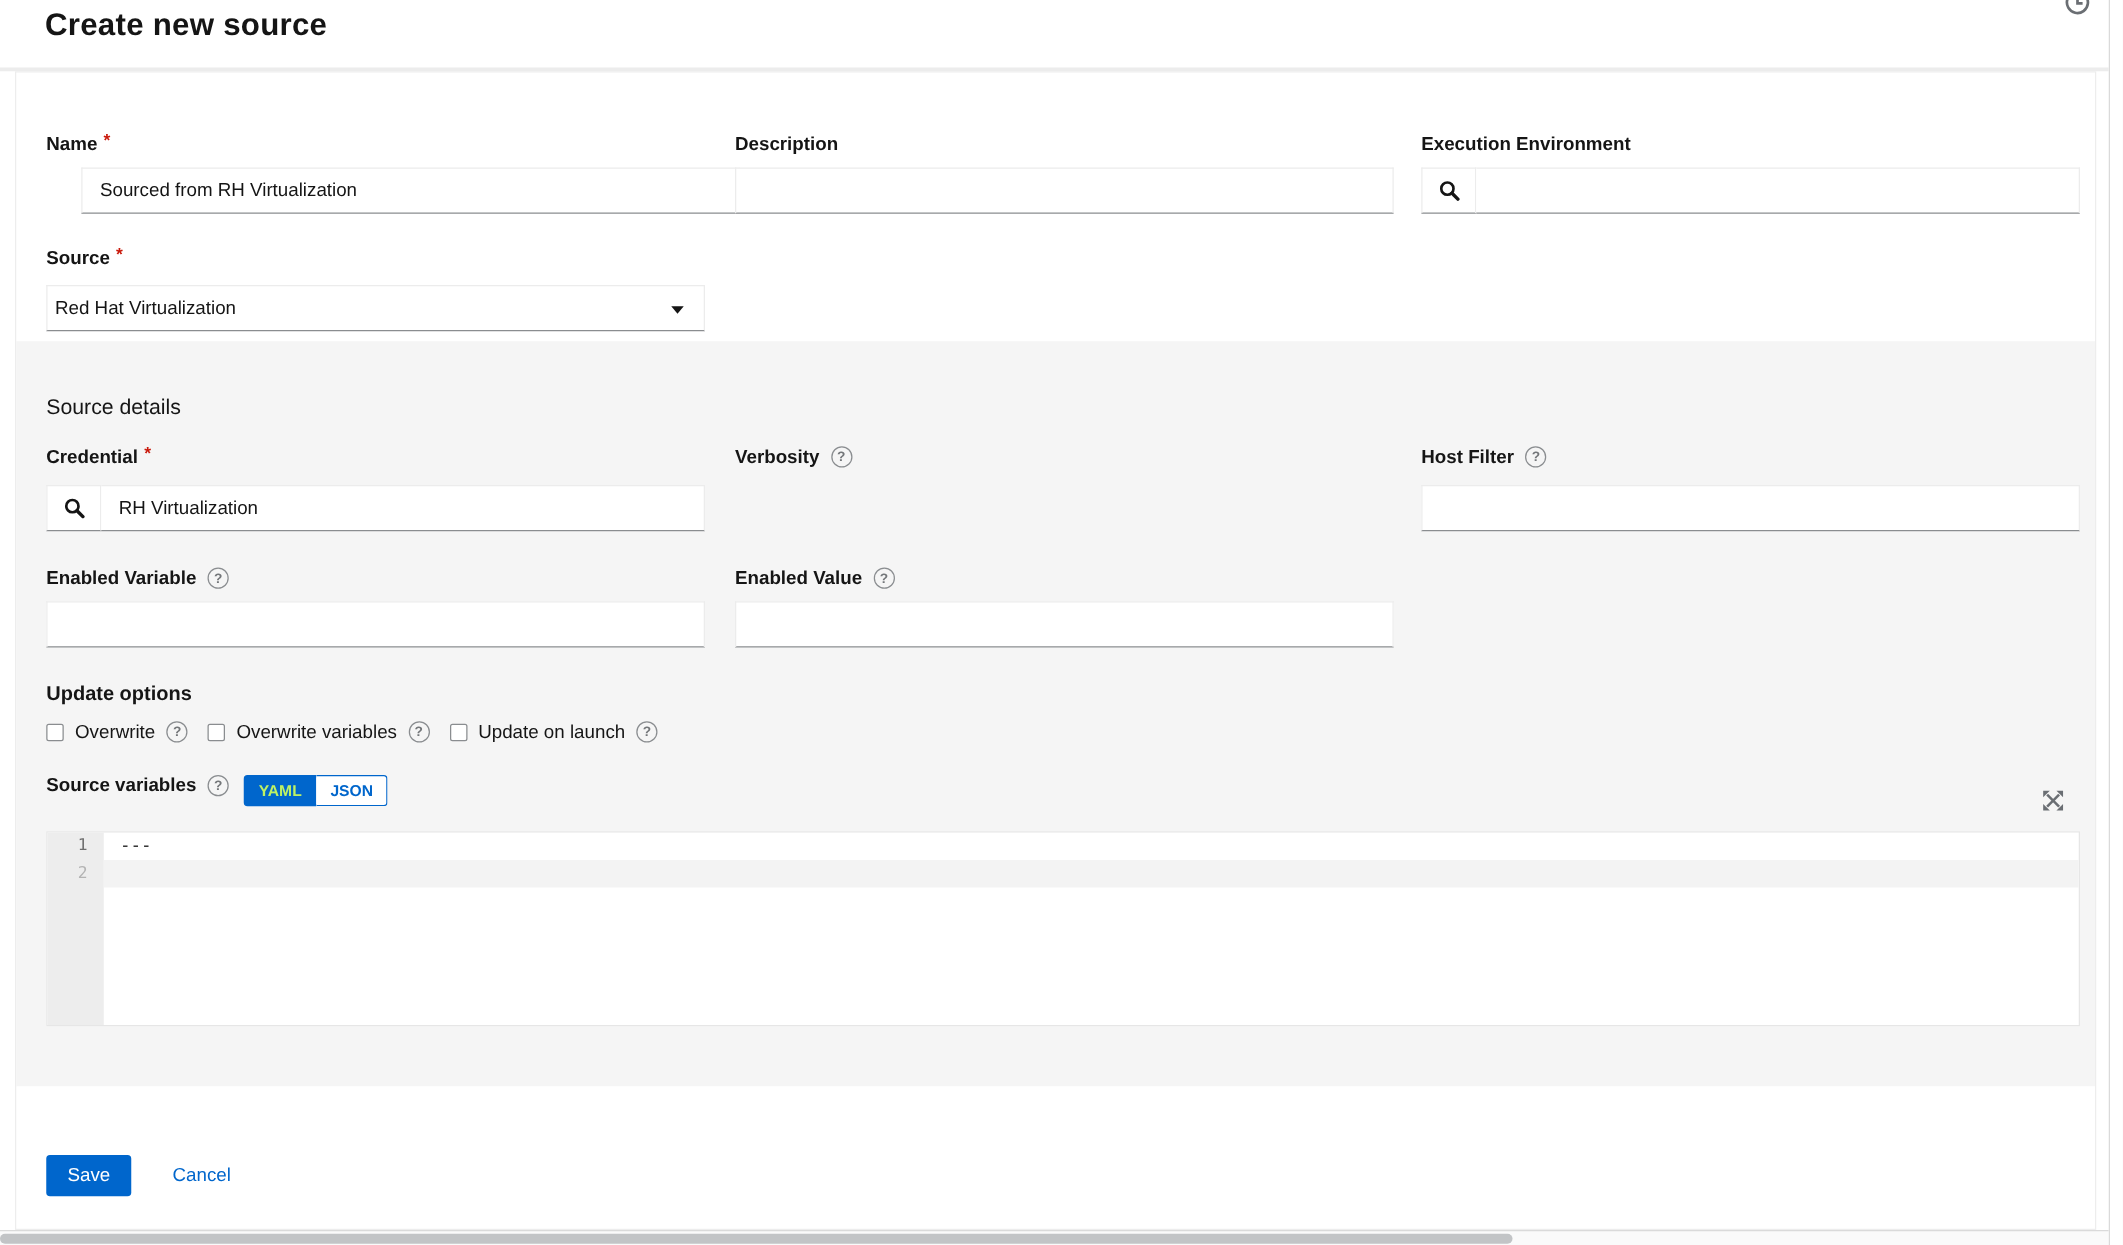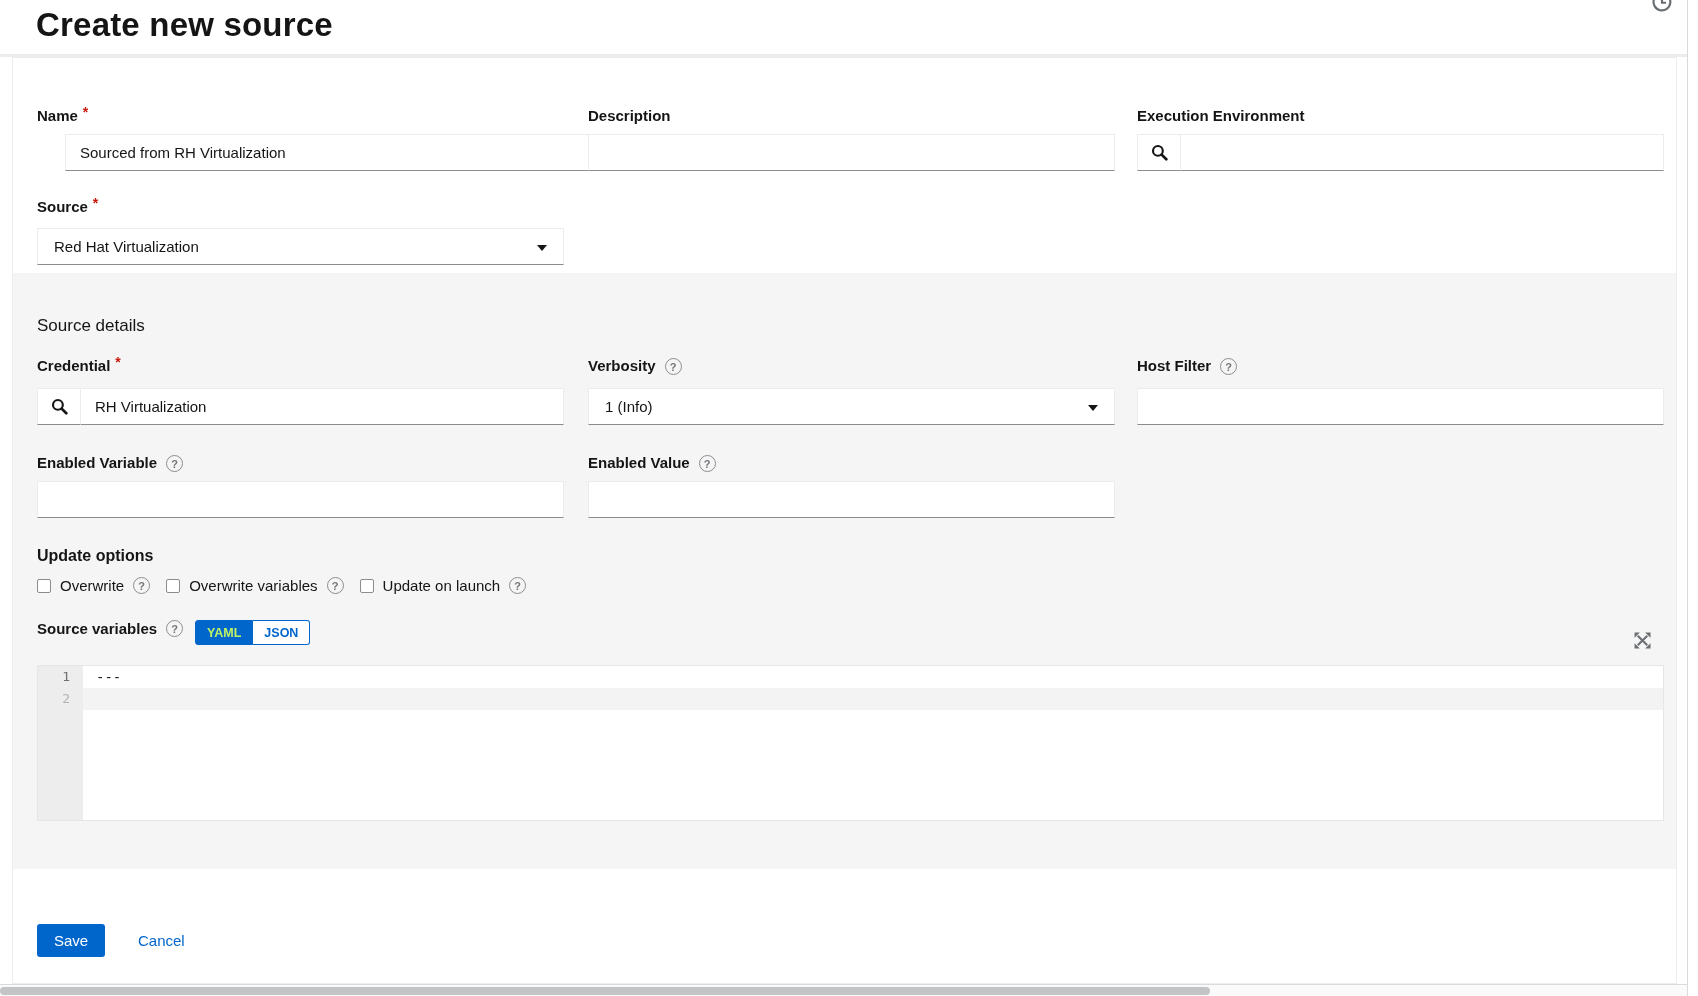--- a/index.html
+++ b/index.html
@@ -1,30 +1,30 @@
 <!DOCTYPE html>
 <html><head>
 <meta charset="utf-8">
 <style>
 *{margin:0;padding:0;box-sizing:border-box}
 html,body{background:#fff}
 body{font-family:"Liberation Sans",sans-serif;color:#151515}
 .screen{position:relative;width:1698px;height:996px;background:#fff;overflow:hidden}
 .abs{position:absolute}
-.page-title{left:36px;top:6px;font-size:33px;font-weight:700;letter-spacing:.2px}
+.page-title{left:36px;top:6px;font-size:25px;font-weight:700;letter-spacing:.2px}
 .header-divider{left:0;top:54px;width:1687px;height:3px;background:#ececec}
 .history-icon{left:1650px;top:-10px;width:24px;height:24px;cursor:pointer}
 .card{left:12px;top:57px;width:1665px;height:927px;background:#fff;border:1px solid #ededed}
 .card .abs{position:absolute}
-.label{font-size:15px;font-weight:700;line-height:18px;display:flex;align-items:flex-end;gap:9px;white-space:nowrap}
+.label{font-size:15px;font-weight:700;line-height:18px;display:flex;align-items:flex-start;gap:9px;white-space:nowrap}
 .req{color:#c9190b;font-size:14px;font-weight:700;line-height:11px;align-self:flex-start;margin-left:-4px}
 .help{width:17px;height:17px;min-width:17px;border:1px solid #8a8d90;border-radius:50%;color:#737679;font-size:11px;font-weight:700;display:inline-flex;align-items:center;justify-content:center;background:transparent;cursor:pointer}
 .input,.select{background:#fff;border:1px solid #ececec;border-bottom:1px solid #8a8d90;height:37px;font-size:15px;color:#151515}
 input.input{padding:0 14px;outline:none;font-family:"Liberation Sans",sans-serif}
-.select{display:flex;align-items:center;padding:0 40px 0 16px;position:relative;cursor:pointer;white-space:nowrap}
+.select{display:flex;align-items:center;padding:0 40px 0 6px;position:relative;cursor:pointer;white-space:nowrap}
 .caret{position:absolute;right:16px;top:16px;width:0;height:0;border-left:5px solid transparent;border-right:5px solid transparent;border-top:6px solid #151515}
 .search-group{display:flex}
 .search-btn{width:44px;min-width:44px;height:37px;background:#fff;border:1px solid #ececec;border-bottom:1px solid #8a8d90;display:flex;align-items:center;justify-content:center;cursor:pointer}
 .search-group input.input{border-left:none;width:483px}
 .c1{left:24px}.c2{left:575px}.c3{left:1124px}.w{width:527px}
 .gray-section{left:0;top:215px;width:1663px;height:596px;background:#f5f5f5}
 .section-heading{font-size:17px;font-weight:400}
 .sub-heading{font-size:16px;font-weight:700}
 .cb-row{display:flex;gap:16px;align-items:center}
 .cb-item{display:flex;align-items:center;gap:9px;font-size:15px;white-space:nowrap}
@@ -118,24 +118,20 @@
 
     <div class="abs search-group c1 w" style="top:330px">
       <button class="search-btn">
         <svg width="17" height="17" viewBox="0 0 16 16">
             <circle cx="6.5" cy="6.5" r="4.6" fill="none" stroke="#151515" stroke-width="2"></circle>
             <line x1="10" y1="10" x2="14.4" y2="14.4" stroke="#151515" stroke-width="2.6" stroke-linecap="round"></line>
           </svg>
       </button>
       <input class="input" value="RH Virtualization" style="">
     </div>
-    <div class="abs select c2 w" style="top:330px">
-      <span>1 (Info)</span>
-      <span class="caret"></span>
-    </div>
     <input class="abs input c3 w" style="top: 330px;" value="">
 
     <div class="abs label c1" style="top:396px">
       <span>Enabled Variable</span>
       <span class="help">?</span>
     </div>
     <div class="abs label c2" style="top:396px">
       <span>Enabled Value</span>
       <span class="help">?</span>
     </div>

